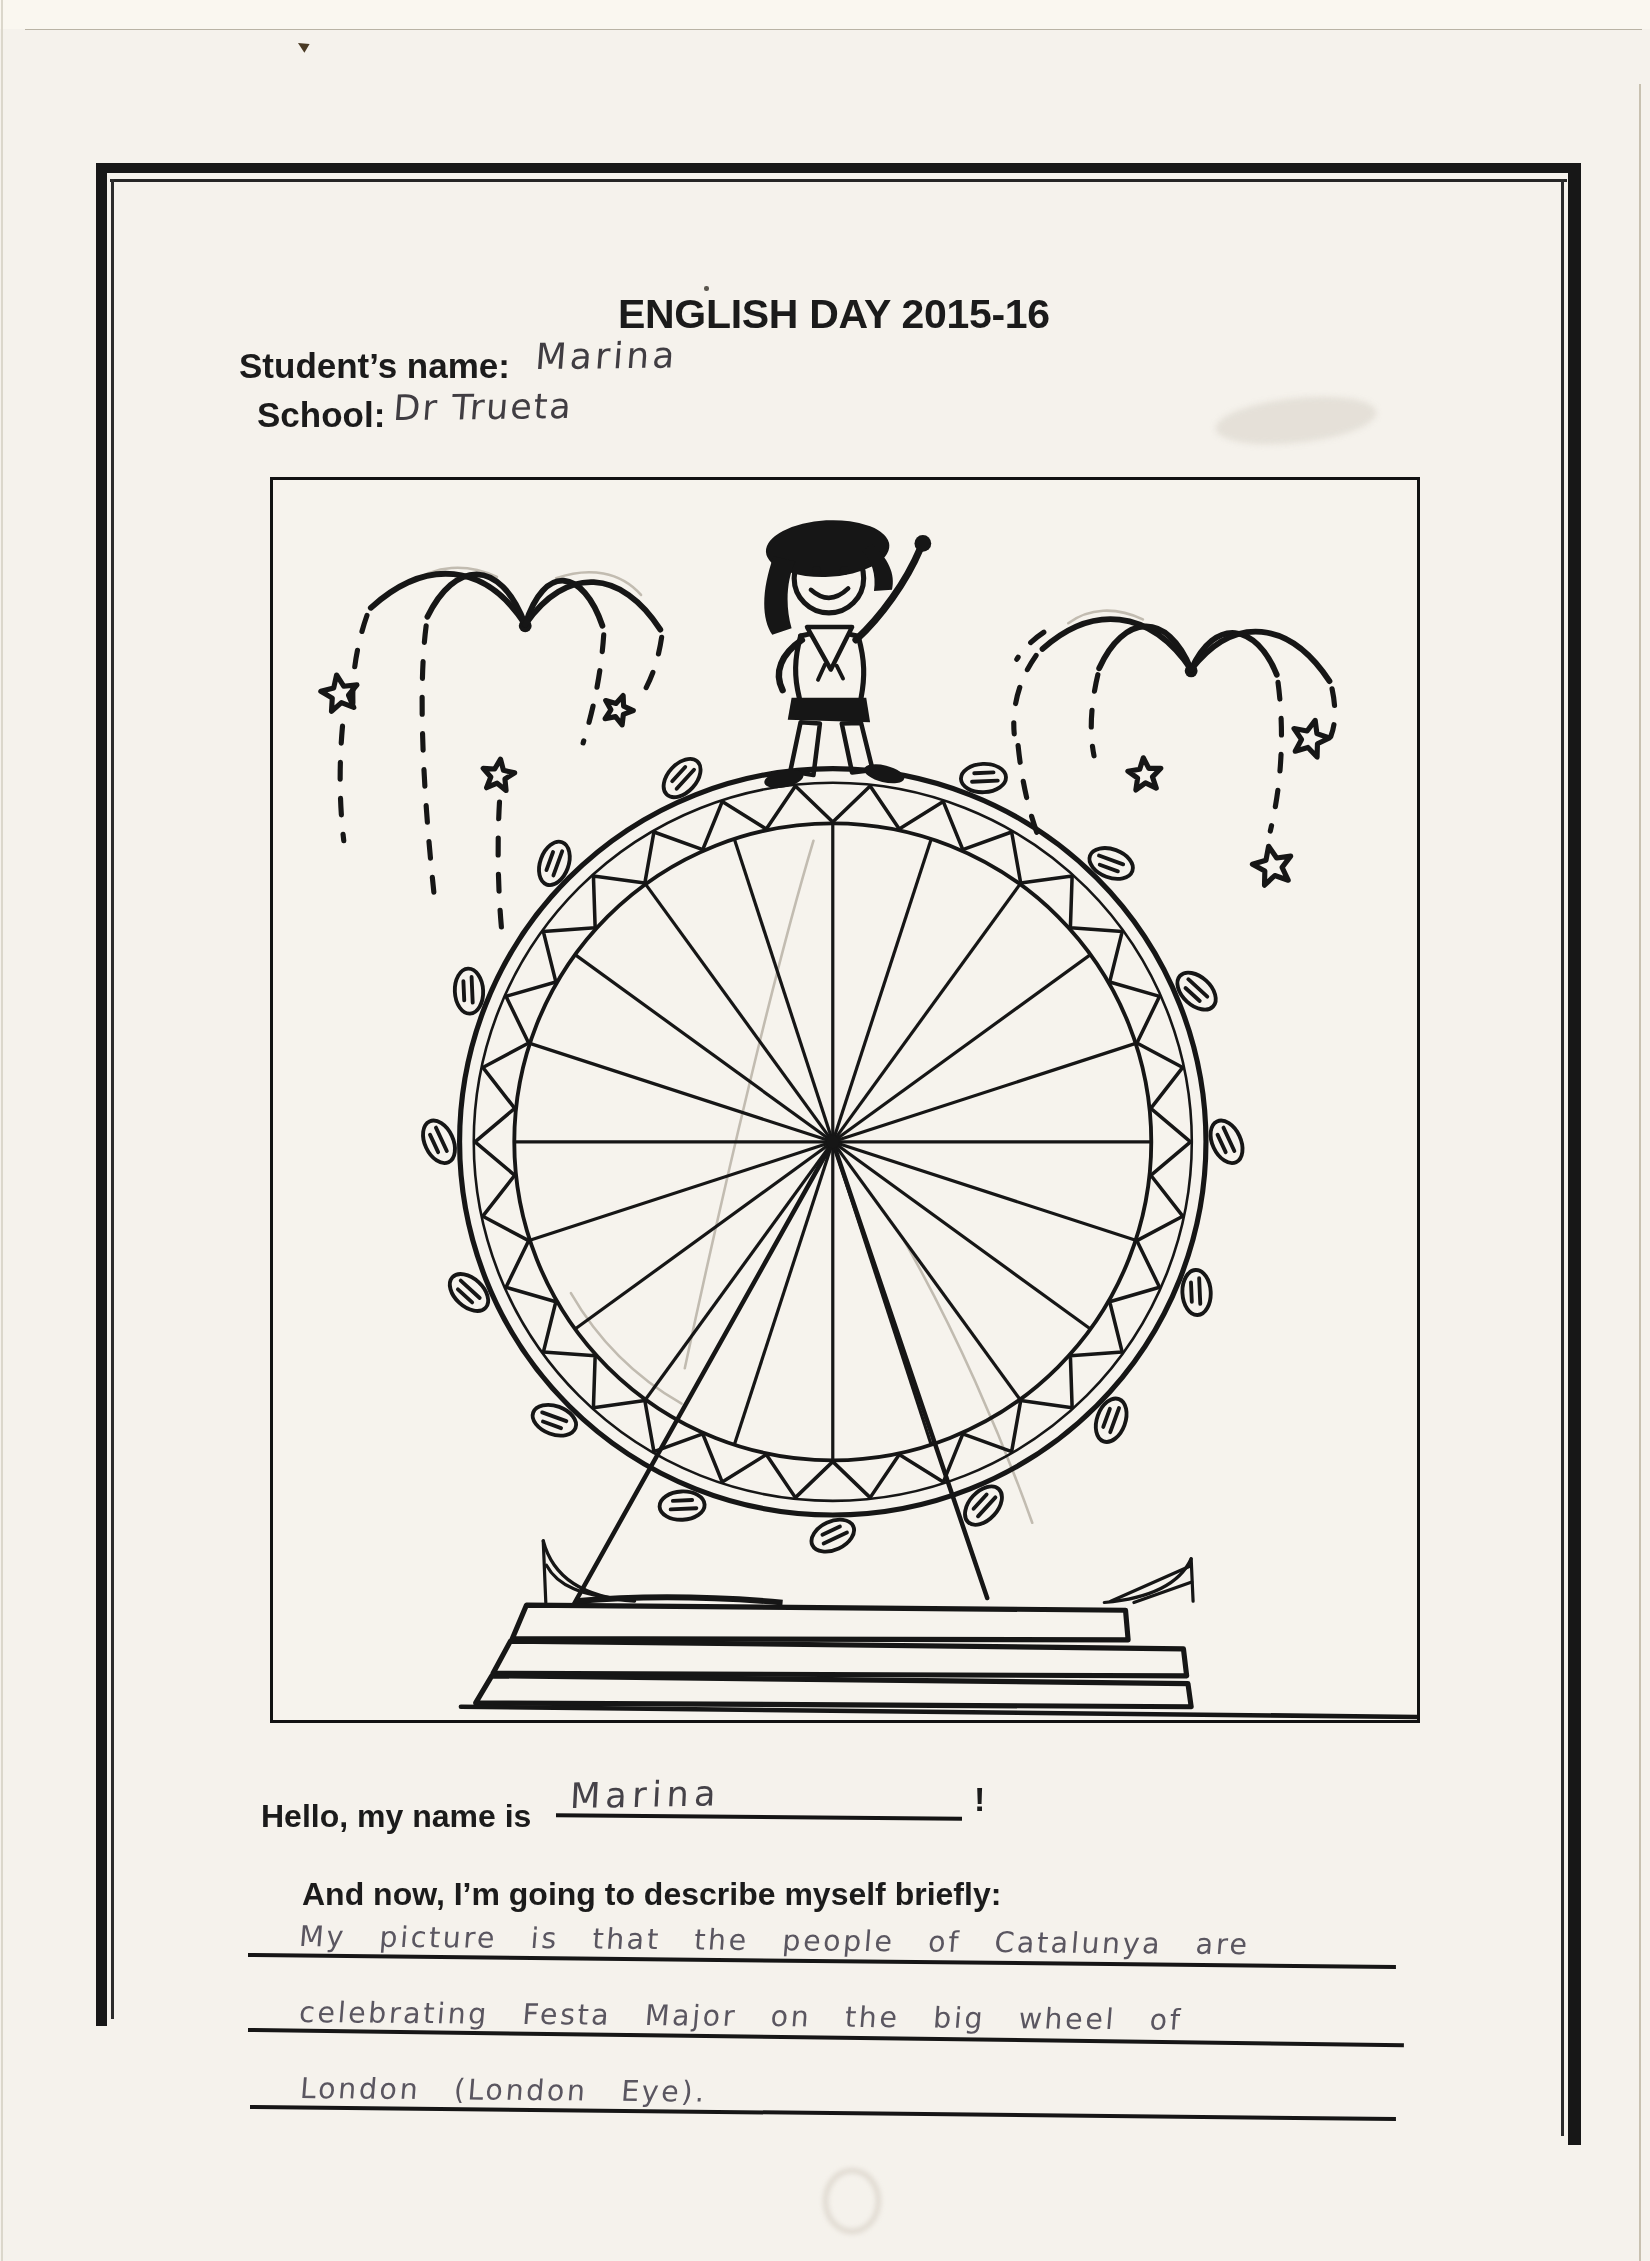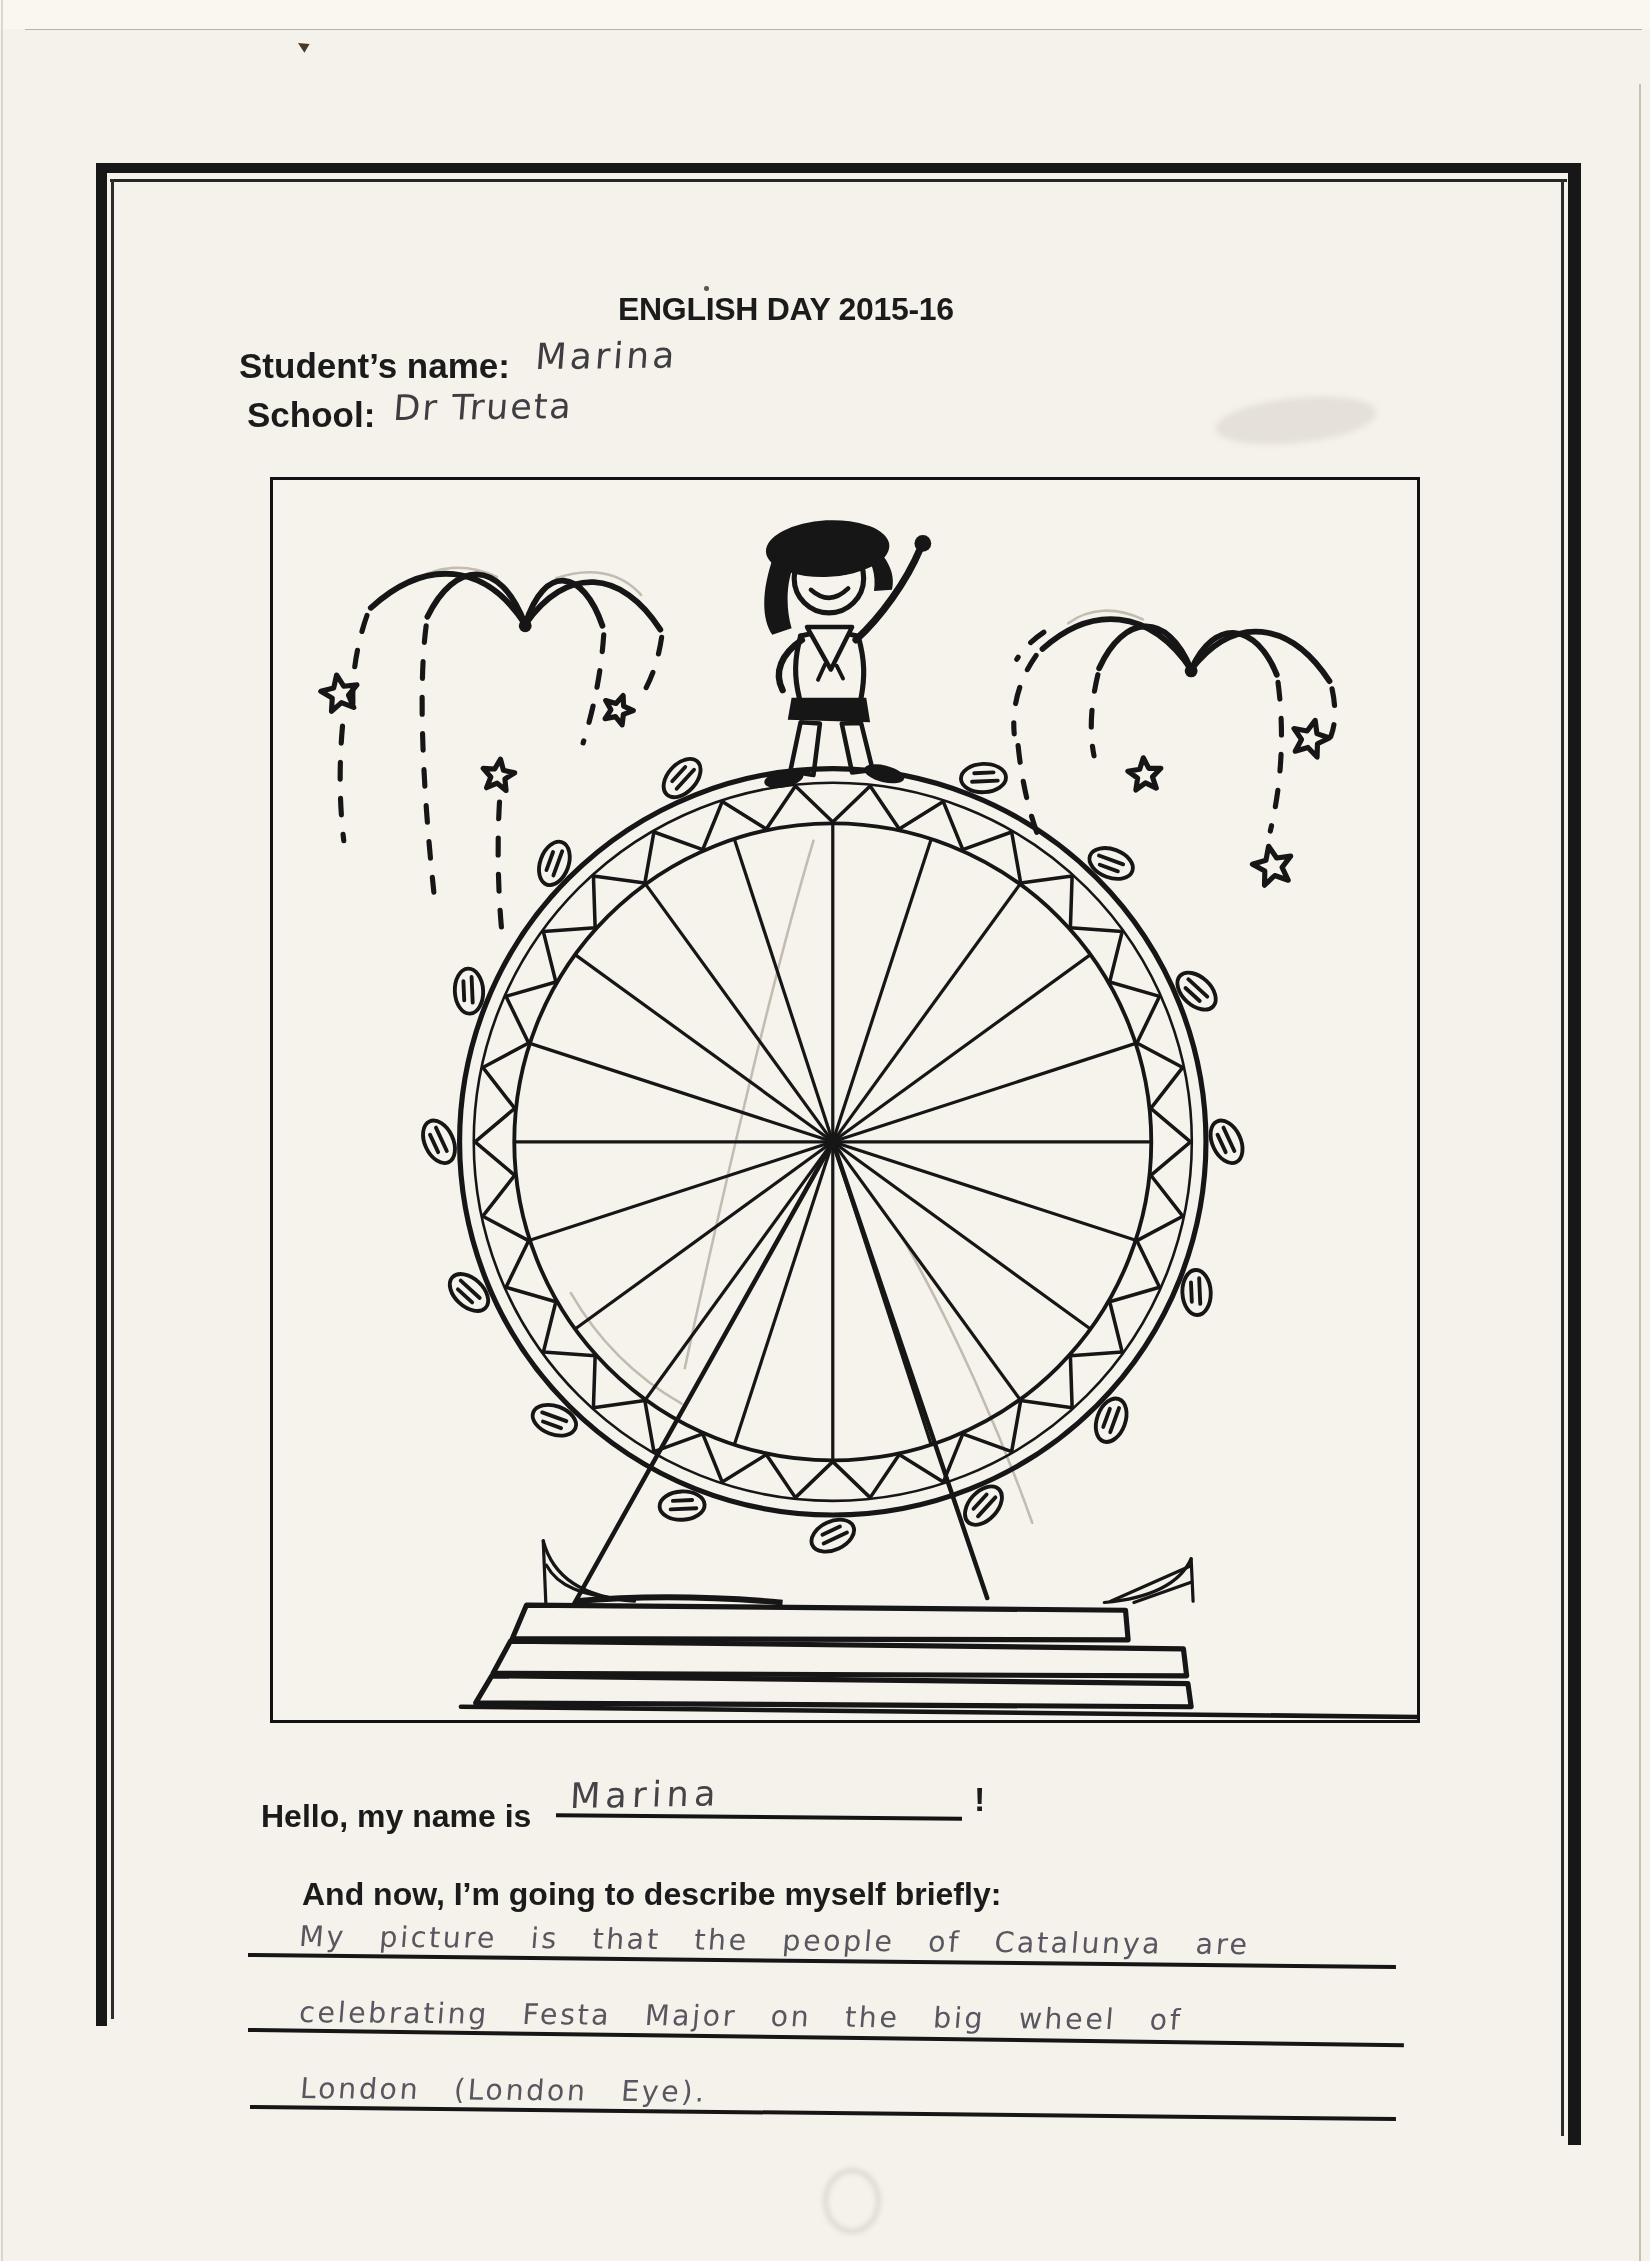--- a/index.html
+++ b/index.html
@@ -20,21 +20,21 @@
           border:5.8px solid rgba(165,152,132,.28);filter:blur(2.6px);}
   
   .fr{background:#171717;}
   .fr-top{left:96px;top:163px;width:1485px;height:9.7px;}
   .fr-top-in{left:110px;top:179px;width:1457px;height:2.6px;background:#262626;}
   .fr-left{left:96px;top:163px;width:11px;height:1863px;}
   .fr-left-in{left:111px;top:179px;width:2.6px;height:1840px;background:#2c2c2c;}
   .fr-right{left:1568px;top:163px;width:13px;height:1982px;}
   .fr-right-in{left:1561px;top:179px;width:2.6px;height:1957px;background:#2c2c2c;}
   
-  .title{left:618px;top:291px;font-size:32px;font-weight:bold;letter-spacing:-0.3px;}
+  .title{left:618px;top:291px;font-size:41px;font-weight:bold;letter-spacing:-0.3px;}
   .lbl{font-weight:bold;font-size:35px;}
   .lbl-sm{font-weight:bold;font-size:32px;}
   
   .hw{font-family:"DejaVu Sans",sans-serif;color:#403d42;transform:skewX(-5deg) rotate(-.6deg);
       transform-origin:left bottom;}
   .hw-name{left:534px;top:336px;font-size:36px;letter-spacing:3.2px;}
   .hw-school{left:392px;top:388px;font-size:35px;letter-spacing:1.9px;}
   .hw-hello{left:569px;top:1776px;font-size:35px;letter-spacing:5.2px;color:#454248;transform:skewX(-4deg) rotate(-1deg);}
   .hw-line{font-size:28.5px;letter-spacing:2.6px;word-spacing:22px;color:#5a5660;
            transform:skewX(-4deg) rotate(.5deg);}
@@ -63,21 +63,21 @@
   <div class="abs fr fr-top"></div>
   <div class="abs fr-top-in"></div>
   <div class="abs fr fr-left"></div>
   <div class="abs fr-left-in"></div>
   <div class="abs fr fr-right"></div>
   <div class="abs fr-right-in"></div>
 
   <div class="abs title">ENGLISH DAY 2015-16</div>
   <div class="abs lbl" style="left:239px;top:346px;">Student’s name:</div>
   <div class="abs hw hw-name">Marina</div>
-  <div class="abs lbl" style="left:247px;top:395px;text-align:center;">School:</div>
+  <div class="abs lbl" style="left:257px;top:395px;text-align:center;">School:</div>
   <div class="abs hw hw-school">Dr Trueta</div>
 
   <div class="abs draw-box">
     <svg viewBox="0 0 1778 1926">
 
       <g stroke="#b8b2a6" stroke-width="4" fill="none" opacity=".85" stroke-linecap="round">
         <path d="M 348,150 C 300,128 252,132 214,160"></path>
         <path d="M 440,152 C 492,134 540,142 572,178"></path>
         <path d="M 1352,216 C 1310,196 1268,198 1236,222"></path>
         <path d="M 635,1435 A 470 470 0 0 1 463,1263"></path>

